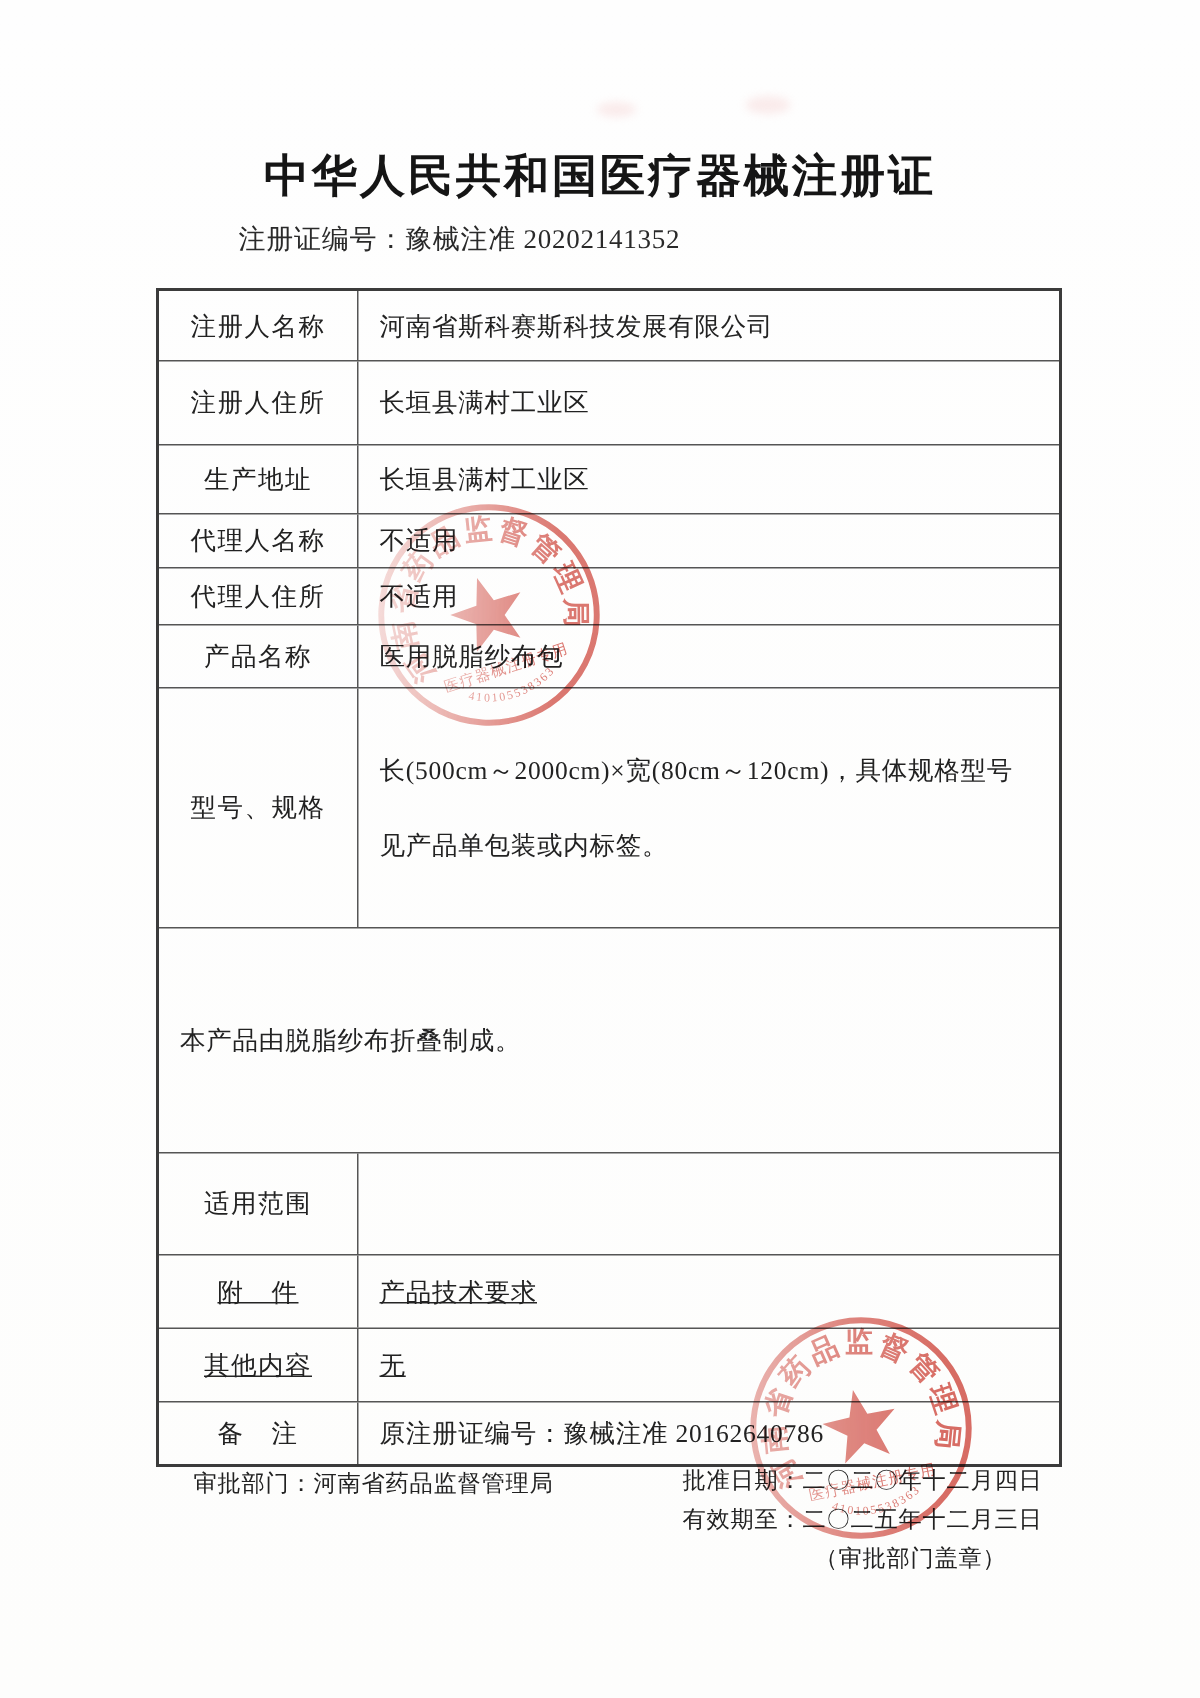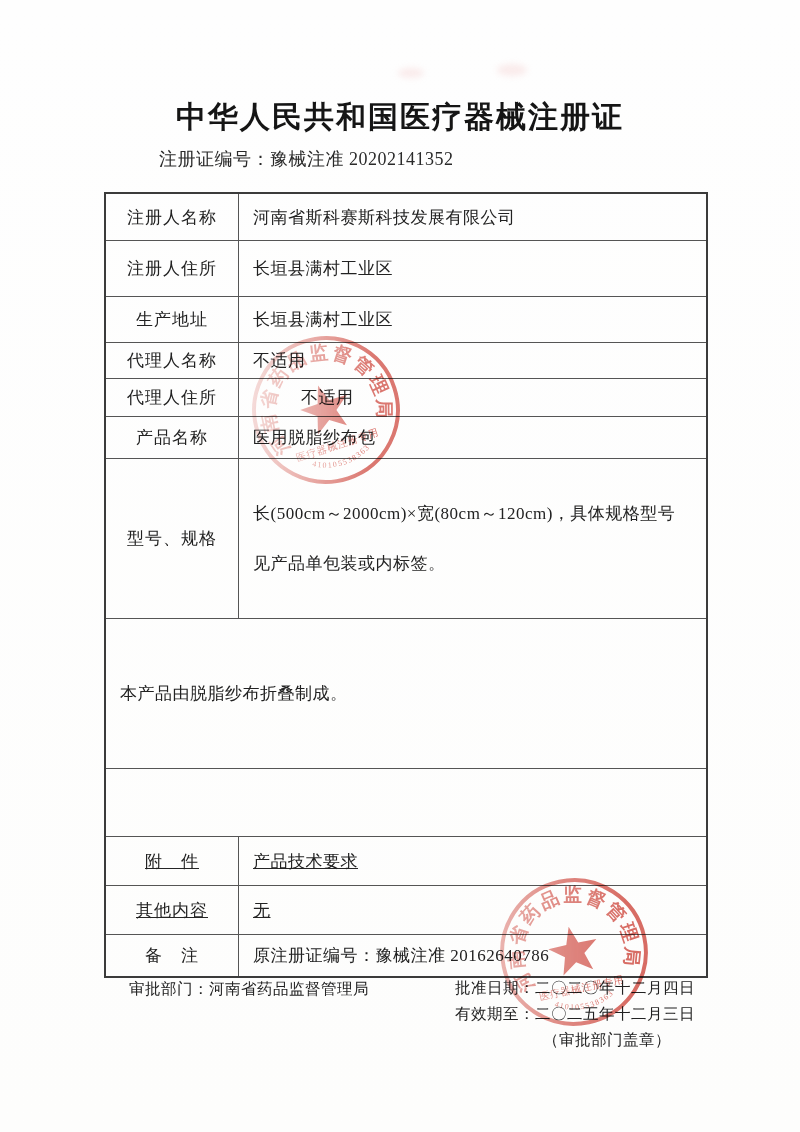--- a/index.html
+++ b/index.html
@@ -30,21 +30,21 @@
     width:133px;flex:0 0 133px;display:flex;align-items:center;justify-content:center;
     border-right:1px solid #555;box-sizing:border-box;
     font-size:17px;letter-spacing:1px;text-align:center;color:#222;
   }
   .t-value{
     flex:1;display:flex;align-items:center;
     padding:0 14px;font-size:17px;color:#222;
     white-space:pre-line;letter-spacing:0.5px;
   }
   .h48{height:46px;} .h56{height:56px;} .h46{height:46px;} .h36{height:36px;}
-  .h38{height:38px;gap:48px;} .h42{height:42px;} .h160{height:160px;} .h150{height:150px;}
+  .h38{height:38px;} .h42{height:42px;} .h160{height:160px;} .h150{height:150px;}
   .h68{height:68px;} .h49{height:49px;text-decoration:underline;} .h42b{height:42px;}
   .lh-tall .t-value{line-height:50px;}
 
   .footer-left{
     position:absolute;left:129px;top:979px;font-size:15.5px;color:#222;letter-spacing:0.5px;
   }
   .footer-right{
     position:absolute;left:455px;top:975px;font-size:15.5px;color:#222;
     line-height:26px;letter-spacing:0.5px;
   }
@@ -112,20 +112,21 @@
     </div>
     <div class="t-row h160 lh-tall">
       <div class="t-label">型号、规格</div>
       <div class="t-value">长(500cm～2000cm)×宽(80cm～120cm)，具体规格型号
 见产品单包装或内标签。</div>
     </div>
     <div class="t-row h150">
       <div class="t-value">本产品由脱脂纱布折叠制成。</div>
     </div>
     <div class="t-row h68">
+      <div class="t-label">适用范围</div>
     </div>
     <div class="t-row h49">
       <div class="t-label">附　件</div>
       <div class="t-value">产品技术要求</div>
     </div>
     <div class="t-row h49">
       <div class="t-label">其他内容</div>
       <div class="t-value">无</div>
     </div>
     <div class="t-row h42b">

